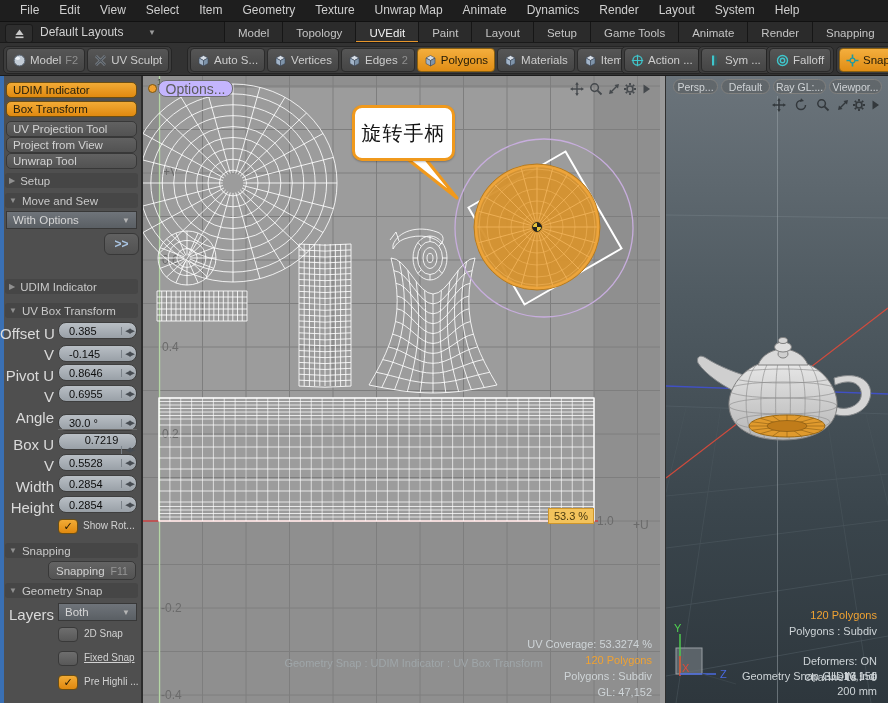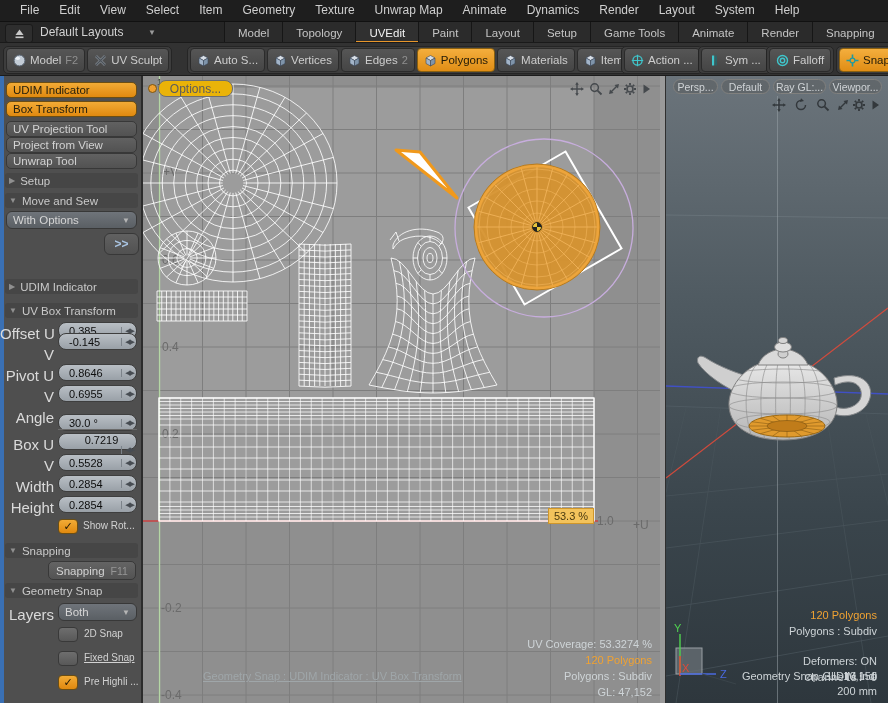--- a/index.html
+++ b/index.html
@@ -39,41 +39,41 @@
         padding:0 6px;box-sizing:border-box;white-space:nowrap;}
   .lbtn.orange{background:linear-gradient(#f2ab36,#e0890f);color:#26200c;border-color:#6b4e14;}
   .sect{position:absolute;left:5px;width:133px;height:15px;background:#464646;border-radius:3px;color:#c9c9c9;
         font-size:11.5px;display:flex;align-items:center;gap:5px;padding:0 4px;box-sizing:border-box;white-space:nowrap;}
   .tri{color:#909090;font-size:8px;}
   .flabel{position:absolute;left:0;width:54px;text-align:right;color:#dadada;font-size:15px;white-space:nowrap;}
   .numfield{position:absolute;left:58px;width:79px;height:17px;background:linear-gradient(#b9bfc5,#99a0a7);
         border:1px solid #3e3e3e;border-radius:8px;color:#0e0e0e;font-size:11px;display:flex;align-items:center;
         padding:0 2px 0 10px;box-sizing:border-box;}
   .spin{margin-left:auto;color:#474c52;font-size:7px;border-left:1px solid #7c838a;padding-left:3px;letter-spacing:-1px;}
-  .ddfield{position:absolute;background:linear-gradient(#6f747a,#5a5f64);border:1px solid #383838;border-radius:6px;
+  .ddfield{position:absolute;background:linear-gradient(#6f747a,#5a5f64);border:1px solid #383838;border-radius:0;
         color:#d5d5d5;font-size:11.5px;display:flex;align-items:center;padding:0 6px;box-sizing:border-box;}
   .ddcaret{margin-left:auto;color:#b5b5b5;font-size:8px;}
   .cb{position:absolute;width:20px;height:15px;border-radius:4px;background:linear-gradient(#6e6e6e,#585858);
       border:1px solid #393939;display:flex;align-items:center;justify-content:center;font-size:11px;color:transparent;box-sizing:border-box;}
   .cb.checked{background:linear-gradient(#f2ab36,#e0890f);color:#1c1505;border-color:#6b4e14;}
   .cblabel{position:absolute;color:#d2d2d2;font-size:10px;white-space:nowrap;}
   #expandbtn{position:absolute;left:104px;top:157px;width:33px;height:20px;background:linear-gradient(#616161,#515151);
       border:1px solid #383838;border-radius:6px;color:#a9c4e2;font-weight:bold;font-size:12px;
       display:flex;align-items:center;justify-content:center;letter-spacing:0;}
   #snapbtn{position:absolute;left:48px;top:485px;width:88px;height:19px;background:linear-gradient(#646464,#535353);
       border:1px solid #383838;border-radius:5px;color:#d2d2d2;font-size:11.5px;display:flex;align-items:center;
       gap:6px;padding:0 7px;box-sizing:border-box;}
   .keyhint{color:#969696;font-size:10.5px;}
   
   #uvview{left:143px;top:76px;width:517px;height:627px;background:#8f8f8f;}
   #uvsvg{position:absolute;left:0;top:0;}
   #uvdot{position:absolute;left:5px;top:8px;width:9px;height:9px;border-radius:50%;background:#f0a132;border:1px solid #7a5510;box-sizing:border-box;}
   #uvtile{position:absolute;left:14px;top:1px;font-size:9px;color:#3f3f3f;}
   #optionspill{position:absolute;left:15px;top:4px;width:73px;height:15px;border:1px solid #6e6e6e;border-radius:8px;
-      background:#eab308;color:#5c5c5c;font-size:12px;display:flex;align-items:center;justify-content:center;}
+      background:#c4b5fd;color:#5c5c5c;font-size:14px;display:flex;align-items:center;justify-content:center;}
   .vicon{position:absolute;width:14px;height:14px;color:#45494d;}
   #bubble{position:absolute;left:209px;top:29px;width:97px;height:50px;background:#fff;border:3px solid #f0991c;
       border-radius:10px;display:flex;align-items:center;justify-content:center;color:#141414;font-size:20px;
       letter-spacing:1px;z-index:6;box-shadow:0 1px 2px rgba(0,0,0,.25);}
   #covbadge{position:absolute;left:405px;top:432px;width:46px;height:16px;background:#f3c35c;border:1px solid #cf962a;
       color:#4a3a10;font-size:11px;display:flex;align-items:center;justify-content:center;z-index:5;box-sizing:border-box;}
   .uvstat{position:absolute;right:8px;text-align:right;font-size:11px;white-space:nowrap;}
   .statgray{color:#ced4d7;}
   .statorange{color:#f0a232;}
   .statdim{color:#9fa6a9;}
@@ -296,21 +296,21 @@
       <span class="tri">▼</span>
       <span>UV Box Transform</span>
     </div>
 
     <span class="flabel" style="top:249px;">Offset U</span>
     <div class="numfield" style="top:246px;">
       <span>0.385</span>
         <span class="spin">◀▶</span>
       </div>
     <span class="flabel" style="top:270px;">V</span>
-    <div class="numfield" style="top:257px;gap:20px;">
+    <div class="numfield" style="top:269px;gap:20px;">
       <span>-0.145</span>
         <span class="spin">◀▶</span>
       </div>
     <span class="flabel" style="top:291px;">Pivot U</span>
     <div class="numfield" style="top:288px;">
       <span>0.8646</span>
         <span class="spin">◀▶</span>
       </div>
     <span class="flabel" style="top:312px;">V</span>
     <div class="numfield" style="top:309px;">
@@ -690,26 +690,27 @@
         </svg></span>
     <span class="vicon" style="left:480px;top:6px;"><svg width="14" height="14" viewBox="0 0 14 14">
           <circle cx="7" cy="7" r="3" fill="none" stroke="currentColor" stroke-width="1.6"></circle>
           <g stroke="currentColor" stroke-width="1.8">
             <path d="M7,1 V3 M7,11 V13 M1,7 H3 M11,7 H13 M2.8,2.8 L4.2,4.2 M9.8,9.8 L11.2,11.2 M11.2,2.8 L9.8,4.2 M4.2,9.8 L2.8,11.2"></path>
           </g>
         </svg></span>
     <span class="vicon" style="left:496px;top:6px;"><svg width="14" height="14" viewBox="0 0 14 14">
           <polygon points="4.5,2.5 11,7 4.5,11.5" fill="currentColor"></polygon>
         </svg></span>
+    <div id="bubble">旋转手柄</div>
     <div id="covbadge">53.3 %</div>
     <div class="uvstat statgray" style="top:562px;">UV Coverage: 53.3274 %</div>
     <div class="uvstat statorange" style="top:578px;">120 Polygons</div>
     <div class="uvstat statgray" style="top:594px;">Polygons : Subdiv</div>
     <div class="uvstat statgray" style="top:610px;">GL: 47,152</div>
-    <div class="uvstat statdim" style="left:60px;right:auto;width:340px;text-align:left;top:594px;text-decoration:underline;">Geometry Snap : UDIM Indicator : UV Box Transform</div>
+    <div class="uvstat statdim" style="left:60px;right:auto;width:340px;text-align:right;top:581px;">Geometry Snap : UDIM Indicator : UV Box Transform</div>
   </div>
 
   <div id="rightview" class="abs">
     <svg id="psvg" width="222" height="627" viewBox="0 0 222 627">
       <defs>
         <linearGradient id="vbg" x1="0" y1="0" x2="0" y2="1">
           <stop offset="0" stop-color="#6b747b"></stop>
             <stop offset="0.35" stop-color="#505b62"></stop>
           <stop offset="0.7" stop-color="#3a454c"></stop>
             <stop offset="1" stop-color="#2e373d"></stop>

